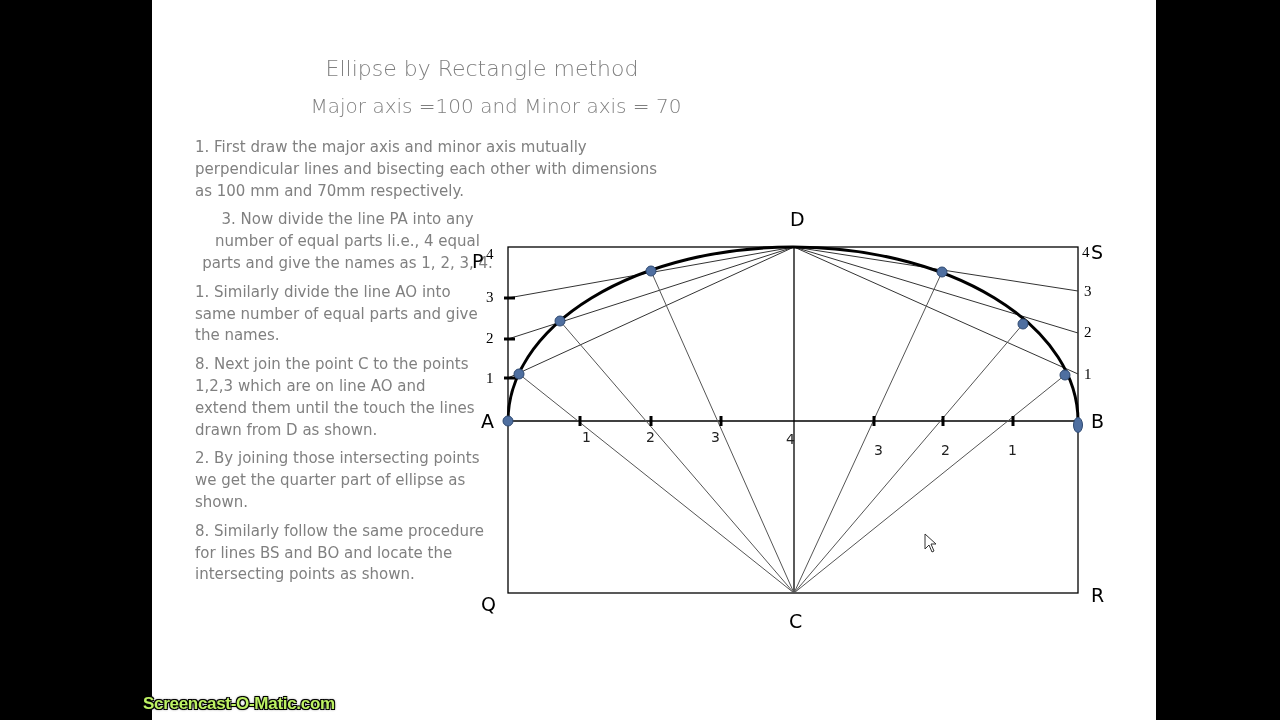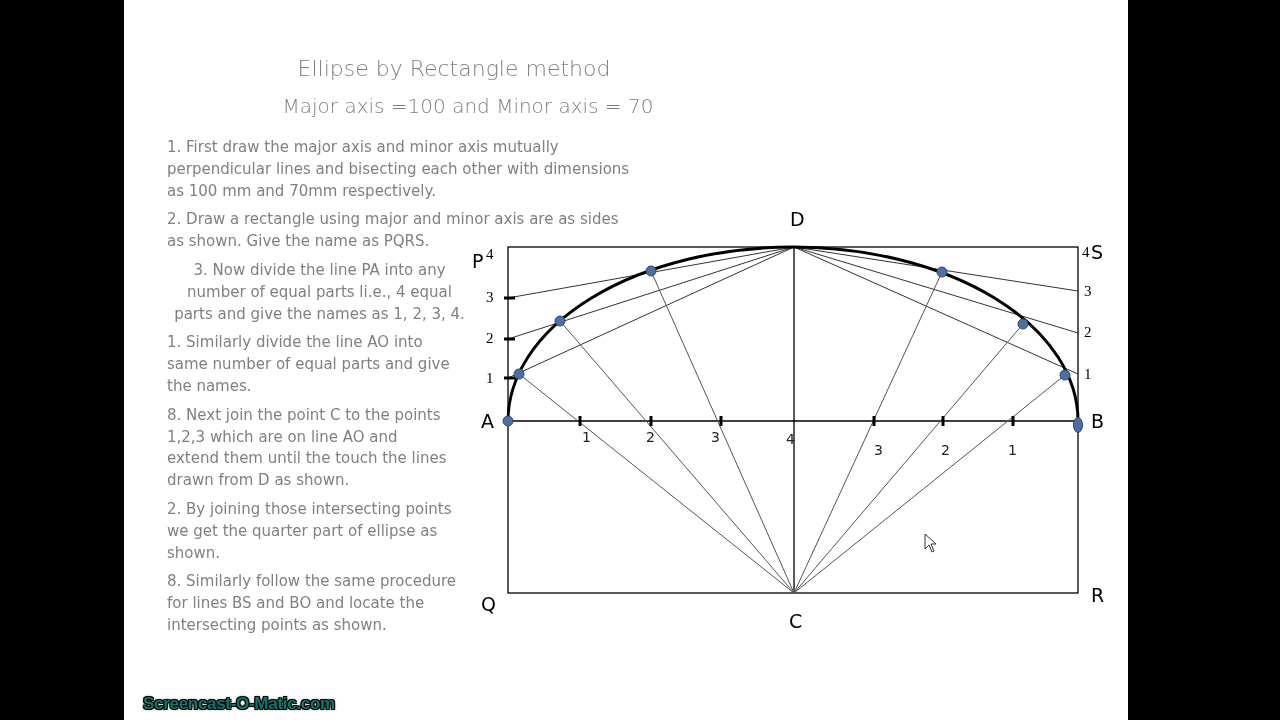--- a/index.html
+++ b/index.html
@@ -1,48 +1,47 @@
 <!DOCTYPE html>
 <html><head>
 <meta charset="utf-8">
 <style>
   html, body { margin:0; padding:0; }
   body { width:1280px; height:720px; background:#000; position:relative; overflow:hidden; font-family:"Liberation Sans", sans-serif; }
-  .slide { position:absolute; left:124px; top:0; width:1004px; height:720px; background:#fff; }
+  .slide { position:absolute; left:152px; top:0; width:1004px; height:720px; background:#fff; }
   .title { position:absolute; left:0; width:580px; text-align:center; color:#7f7f7f; font-family:"DejaVu Sans", sans-serif; font-weight:300; }
   .title1 { top:56px; left:40px; font-size:22px; }
   .title2 { top:94px; left:54px; font-size:20px; }
   .steps { position:absolute; left:43px; top:137px; width:480px; color:#808080; font-family:"DejaVu Sans", sans-serif; font-size:15px; line-height:21.8px; }
   .step { margin:0 0 7px 0; }
   .step.s1 { width:475px; }
   .step.s2 { width:470px; }
   .step.s3 { width:305px;text-align:center; }
   .step.s4 { width:300px; }
   .step.s5 { width:290px; }
   .step.s6 { width:285px; }
   .step.s7 { width:305px; }
   .step.s8 { width:290px; }
   svg.diagram { position:absolute; left:0; top:0; }
   .lbl { font-family:"DejaVu Sans", sans-serif; font-size:19px; fill:#000; }
   .num { font-family:"Liberation Serif", serif; font-size:15px; fill:#000; }
   .snum { font-family:"DejaVu Sans", sans-serif; font-size:14px; fill:#222; }
-  .watermark { position:absolute; left:143px; top:694px; font-family:"Liberation Sans", sans-serif; font-weight:bold; font-size:17px; color:#0f766e; letter-spacing:-0.3px;
+  .watermark { position:absolute; left:143px; top:694px; font-family:"Liberation Sans", sans-serif; font-weight:bold; font-size:17px; color:#bef264; letter-spacing:-0.3px;
     text-shadow: -1px -1px 0 #000, 1px -1px 0 #000, -1px 1px 0 #000, 1px 1px 0 #000, 0 0 3px #000; }
   .cursor { position:absolute; left:924px; top:533px; }
 </style>
 </head>
 <body>
 
 <div class="slide">
   <div class="title title1">Ellipse by Rectangle method</div>
   <div class="title title2">Major axis =100 and Minor axis = 70</div>
 
   <div class="steps">
     <div class="step s1">1. First draw the major axis and minor axis mutually perpendicular lines and bisecting each other with dimensions as 100 mm and 70mm respectively.</div>
-    <div class="step s2">2.  Draw a rectangle using major and minor axis are as sides as shown. Give the name as PQRS.</div>
     <div class="step s3">3. Now divide the line PA into any number of equal parts li.e., 4 equal parts and give the names as 1, 2, 3, 4.</div>
     <div class="step s4">1. Similarly divide the line AO into same number of equal parts and give the names.</div>
     <div class="step s6">8. Next join the point C to the points 1,2,3 which are on line AO and extend them until the touch the lines drawn from D as shown.</div>
     <div class="step s7">2. By joining those intersecting points we get the quarter part of ellipse as shown.</div>
     <div class="step s8">8. Similarly  follow the same procedure for lines BS and BO and locate the intersecting points as shown.</div>
   </div>
 </div>
 
 <svg class="diagram" width="1280" height="720" viewBox="0 0 1280 720">
 

